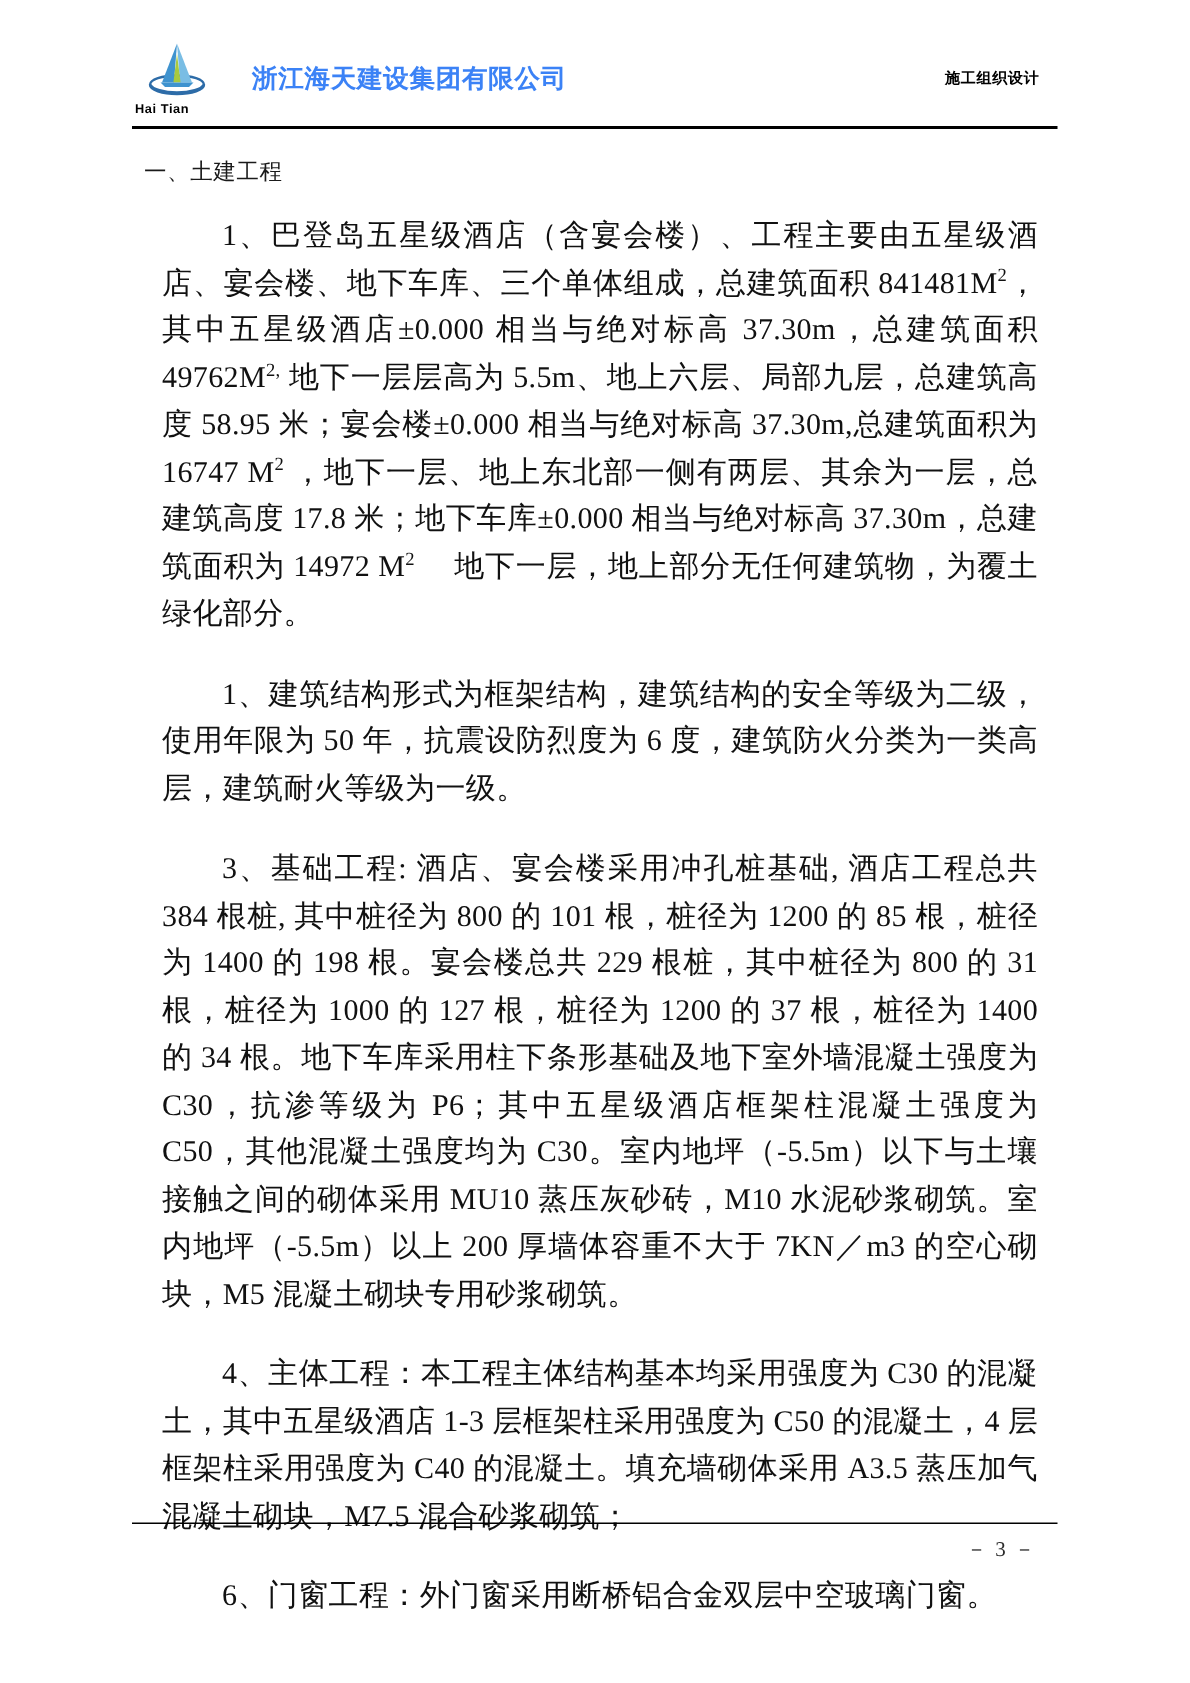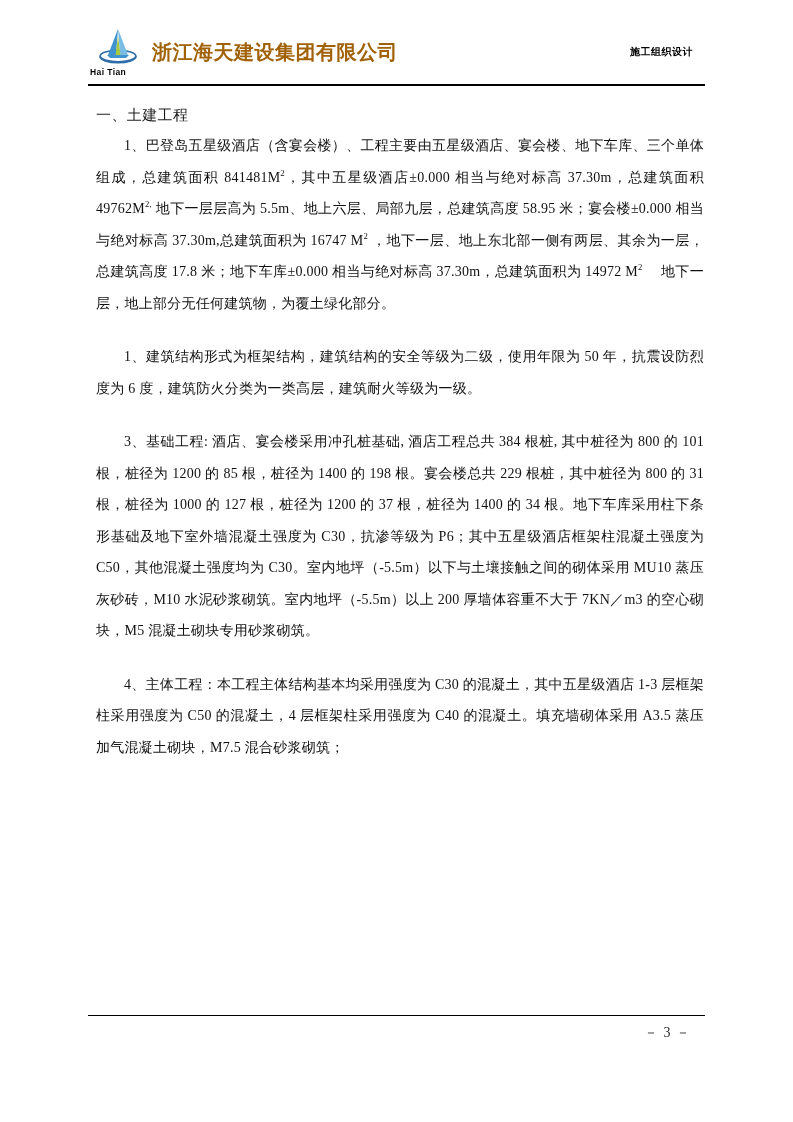--- a/index.html
+++ b/index.html
@@ -55,24 +55,24 @@
     font-family: "Liberation Sans", sans-serif;
     font-weight: bold;
     font-size: 8.5px;
     letter-spacing: 0.4px;
     color: #000000;
     line-height: 9px;
   }
   .company-name {
     font-family: "DejaVu Sans", "Liberation Sans", sans-serif;
     font-weight: bold;
-    font-size: 20px;
+    font-size: 17px;
     letter-spacing: 0.5px;
-    margin-left: 4px;
-    color: #a16207;
+    margin-left: 20px;
+    color: #3b82f6;
     white-space: nowrap;
   }
   .header-right {
     margin-left: auto;
     font-family: "DejaVu Sans", "Liberation Sans", sans-serif;
     font-weight: bold;
     font-size: 10px;
     letter-spacing: 0.5px;
     color: #000000;
     white-space: nowrap;
@@ -106,23 +106,23 @@
   }
   .section-head {
     font-family: "Liberation Serif", "DejaVu Serif", serif;
     font-size: 15px;
     line-height: 30px;
     letter-spacing: 0.4px;
     color: #1a1a1a;
   }
   p.para {
     font-family: "Liberation Serif", "DejaVu Serif", serif;
-    font-size: 14px;
+    font-size: 20px;
     line-height: 31.5px;
-    margin: 0;
+    margin: 12px;
     text-align: justify;
     text-justify: inter-ideograph;
     text-indent: 2em;
     letter-spacing: 0.25px;
     color: #111111;
   }
   p.para + p.para {
     margin-top: 22px;
   }
   p.para sup {
@@ -190,19 +190,20 @@
   <div class="content">
 
 
     <div class="section-head">一、土建工程</div>
 
     <div id="paragraph-list">
         <p class="para">1、巴登岛五星级酒店（含宴会楼）、工程主要由五星级酒店、宴会楼、地下车库、三个单体组成，总建筑面积 841481M<sup>2</sup>，其中五星级酒店±0.000 相当与绝对标高 37.30m，总建筑面积 49762M<sup>2,</sup> 地下一层层高为 5.5m、地上六层、局部九层，总建筑高度 58.95 米；宴会楼±0.000 相当与绝对标高 37.30m,总建筑面积为 16747 M<sup>2</sup> ，地下一层、地上东北部一侧有两层、其余为一层，总建筑高度 17.8 米；地下车库±0.000 相当与绝对标高 37.30m，总建筑面积为 14972 M<sup>2</sup>　 地下一层，地上部分无任何建筑物，为覆土绿化部分。</p>
         <p class="para">1、建筑结构形式为框架结构，建筑结构的安全等级为二级，使用年限为 50 年，抗震设防烈度为 6 度，建筑防火分类为一类高层，建筑耐火等级为一级。</p>
         <p class="para">3、基础工程: 酒店、宴会楼采用冲孔桩基础, 酒店工程总共 384 根桩, 其中桩径为 800 的  101 根，桩径为 1200 的 85 根，桩径为 1400 的 198 根。宴会楼总共 229 根桩，其中桩径为 800 的  31 根，桩径为 1000 的 127 根，桩径为 1200 的 37 根，桩径为 1400 的 34 根。地下车库采用柱下条形基础及地下室外墙混凝土强度为 C30，抗渗等级为 P6；其中五星级酒店框架柱混凝土强度为 C50，其他混凝土强度均为 C30。室内地坪（-5.5m）以下与土壤接触之间的砌体采用 MU10 蒸压灰砂砖，M10 水泥砂浆砌筑。室内地坪（-5.5m）以上 200 厚墙体容重不大于 7KN／m3 的空心砌块，M5 混凝土砌块专用砂浆砌筑。</p>
         <p class="para">4、主体工程：本工程主体结构基本均采用强度为 C30 的混凝土，其中五星级酒店 1-3 层框架柱采用强度为 C50 的混凝土，4 层框架柱采用强度为 C40 的混凝土。填充墙砌体采用 A3.5 蒸压加气混凝土砌块，M7.5 混合砂浆砌筑；</p>
+        <p class="para">6、门窗工程：外门窗采用断桥铝合金双层中空玻璃门窗。</p>
       </div>
   </div>
 
   <div class="footer-rule"></div>
   <div class="footer">－ 3 －</div>
 
 </div>
 
 </body></html>

